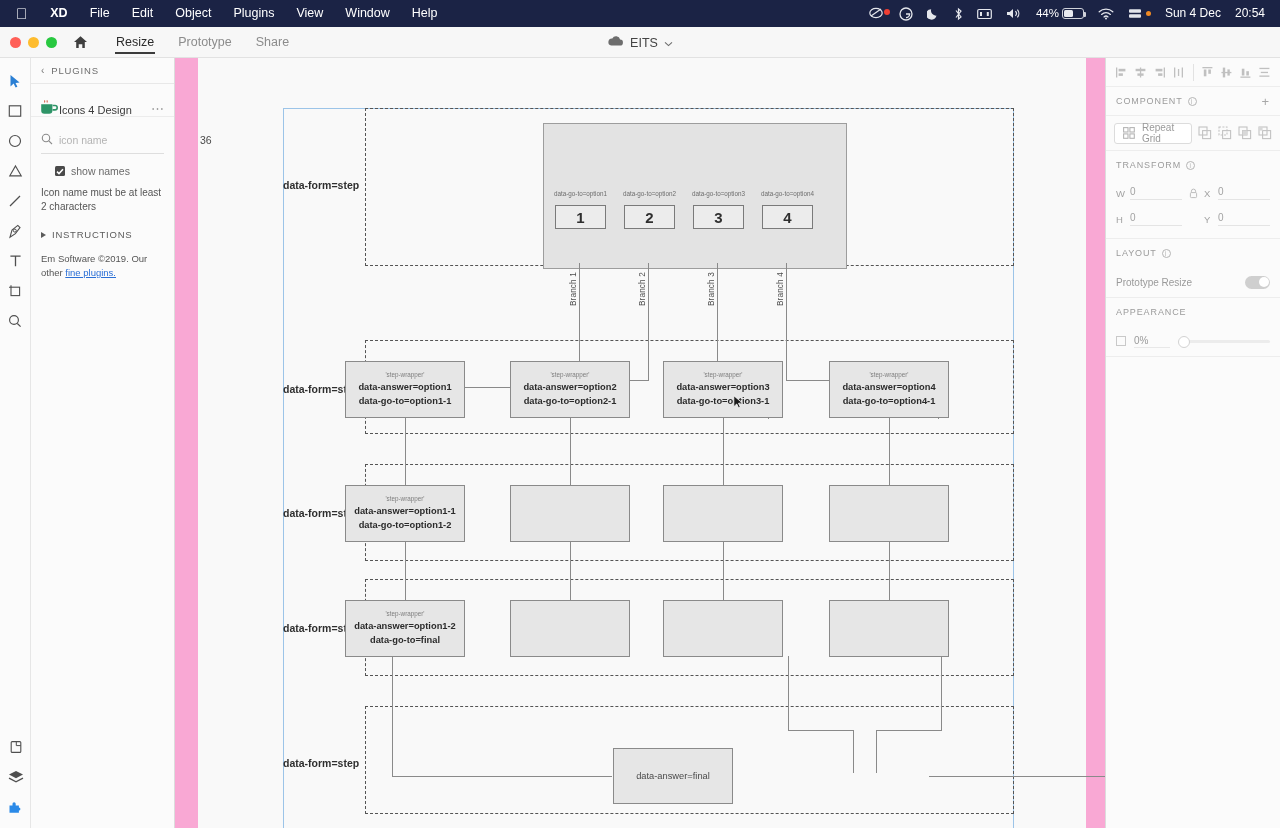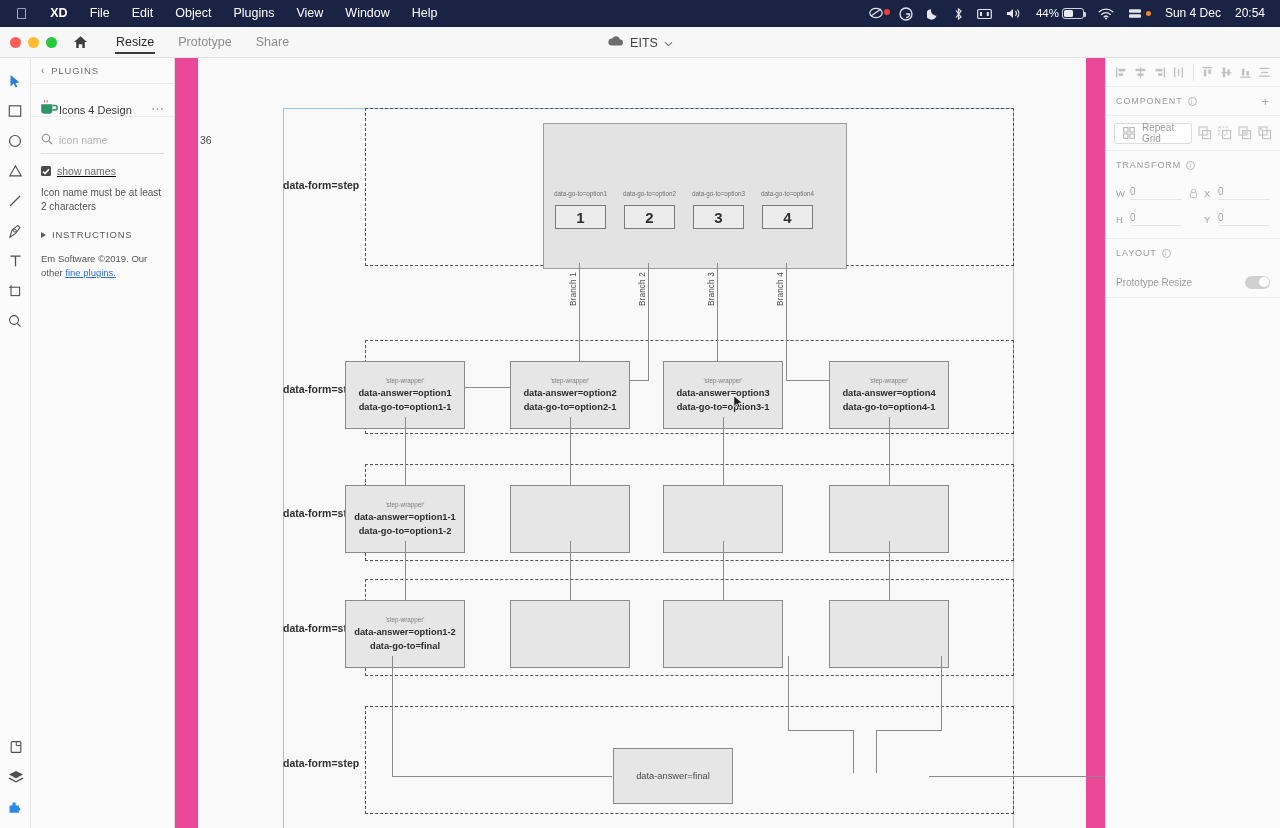--- a/index.html
+++ b/index.html
@@ -114,21 +114,21 @@
   .pp-search {
     margin: 14px 10px 0 10px; display:flex; align-items:center; gap:6px;
     border-bottom: 1px solid #dedede; padding-bottom: 4px;
   }
   .pp-search input {
     flex:1; border:0; background:transparent; outline:none;
     font-size: 10.5px; color:#333; font-family:"Liberation Sans",sans-serif;
   }
   .pp-search input::placeholder { color:#b3b3b3; }
   .pp-count { font-size: 10.5px; color:#4a4a4a; padding-right:2px; }
-  .pp-check { display:flex; align-items:center; gap:6px; margin: 11px 10px 0 10px; text-decoration: underline; }
+  .pp-check { display:flex; align-items:center; gap:6px; margin: 11px 10px 0 24px; }
   .cbox {
     width:10px;height:10px;background:#4a4a4a;border-radius:1.5px;
     display:flex;align-items:center;justify-content:center;
   }
   .cbox svg { display:block; }
   .pp-check-lab { font-size: 10.5px; color:#6a6a6a; }
   .pp-msg { margin: 9px 10px 0 10px; font-size: 10px; color:#555; line-height: 1.35; }
   .pp-instr {
     margin: 16px 10px 0 10px; display:flex; align-items:center; gap:6px;
     font-size: 9.5px; letter-spacing:.08em; color:#5b5b5b;
@@ -192,21 +192,21 @@
   .slider::before {
     content:""; position:absolute; left:0; top:-3.5px;
     width:10px;height:10px;border-radius:50%;background:#fff;
     border:1px solid #d2d2d2;
   }
 
   
   .canvas {
     position:absolute; left:175px; top:58px;
     width:930px; height:770px;
-    background:#ec4899; overflow:hidden; z-index:10;padding-left:23px;
+    background:#f9a8d4; overflow:hidden; z-index:10;padding-left:23px;
   }
   .artboard {
     position:absolute; left:23px; top:0px;
     width:888px; height:770px; background:#f9f9f9;
   }
   
   .sel-frame {
     position:absolute; left:85px; top:50px; width:731px; height:763px;
     border:1px solid #9cc4e8; box-sizing:border-box;
   }
@@ -230,21 +230,21 @@
     position:absolute; font-size:6.3px; color:#6d6d6d; white-space:nowrap;
     text-align:center;
   }
   .numbox {
     position:absolute; width:51px; height:24px;
     background:#ececec; border:1.4px solid #7a7a7a;
     display:flex; align-items:center; justify-content:center;
     font-size: 15px; font-weight:bold; color:#2f2f2f;
   }
   .stepbox {
-    position:absolute; width:120px; height:68px;
+    position:absolute; width:120px; height:57px;
     background:#e6e6e6; border:1.4px solid #8a8a8a;
     display:flex; flex-direction:column; align-items:center; justify-content:center;
     gap: 1px;
   }
   .sb-wrap { font-size: 6.3px; color:#7d7d7d; margin-bottom: 2px; }
   .sb-line { font-size: 9.3px; font-weight:bold; color:#2b2b2b; line-height:1.35; }
   .finalbox {
     position:absolute; width:120px; height:56px;
     background:#e6e6e6; border:1.4px solid #8a8a8a;
     display:flex; align-items:center; justify-content:center;
@@ -765,13 +765,23 @@
     <div class="pr-hdr">
       <span>LAYOUT</span>
       <span class="info-c">i</span>
     </div>
     <div class="pr-layout-row">
       <span>Prototype Resize</span>
       <span class="toggle"></span>
     </div>
   </div>
 
+  <div class="pr-sec">
+    <div class="pr-hdr">
+      <span>APPEARANCE</span>
+    </div>
+    <div class="pr-app-row">
+      <span class="op-sq"></span>
+      <span class="op-val">0%</span>
+      <span class="slider"></span>
+    </div>
+  </div>
 </div>
 
 </body></html>

